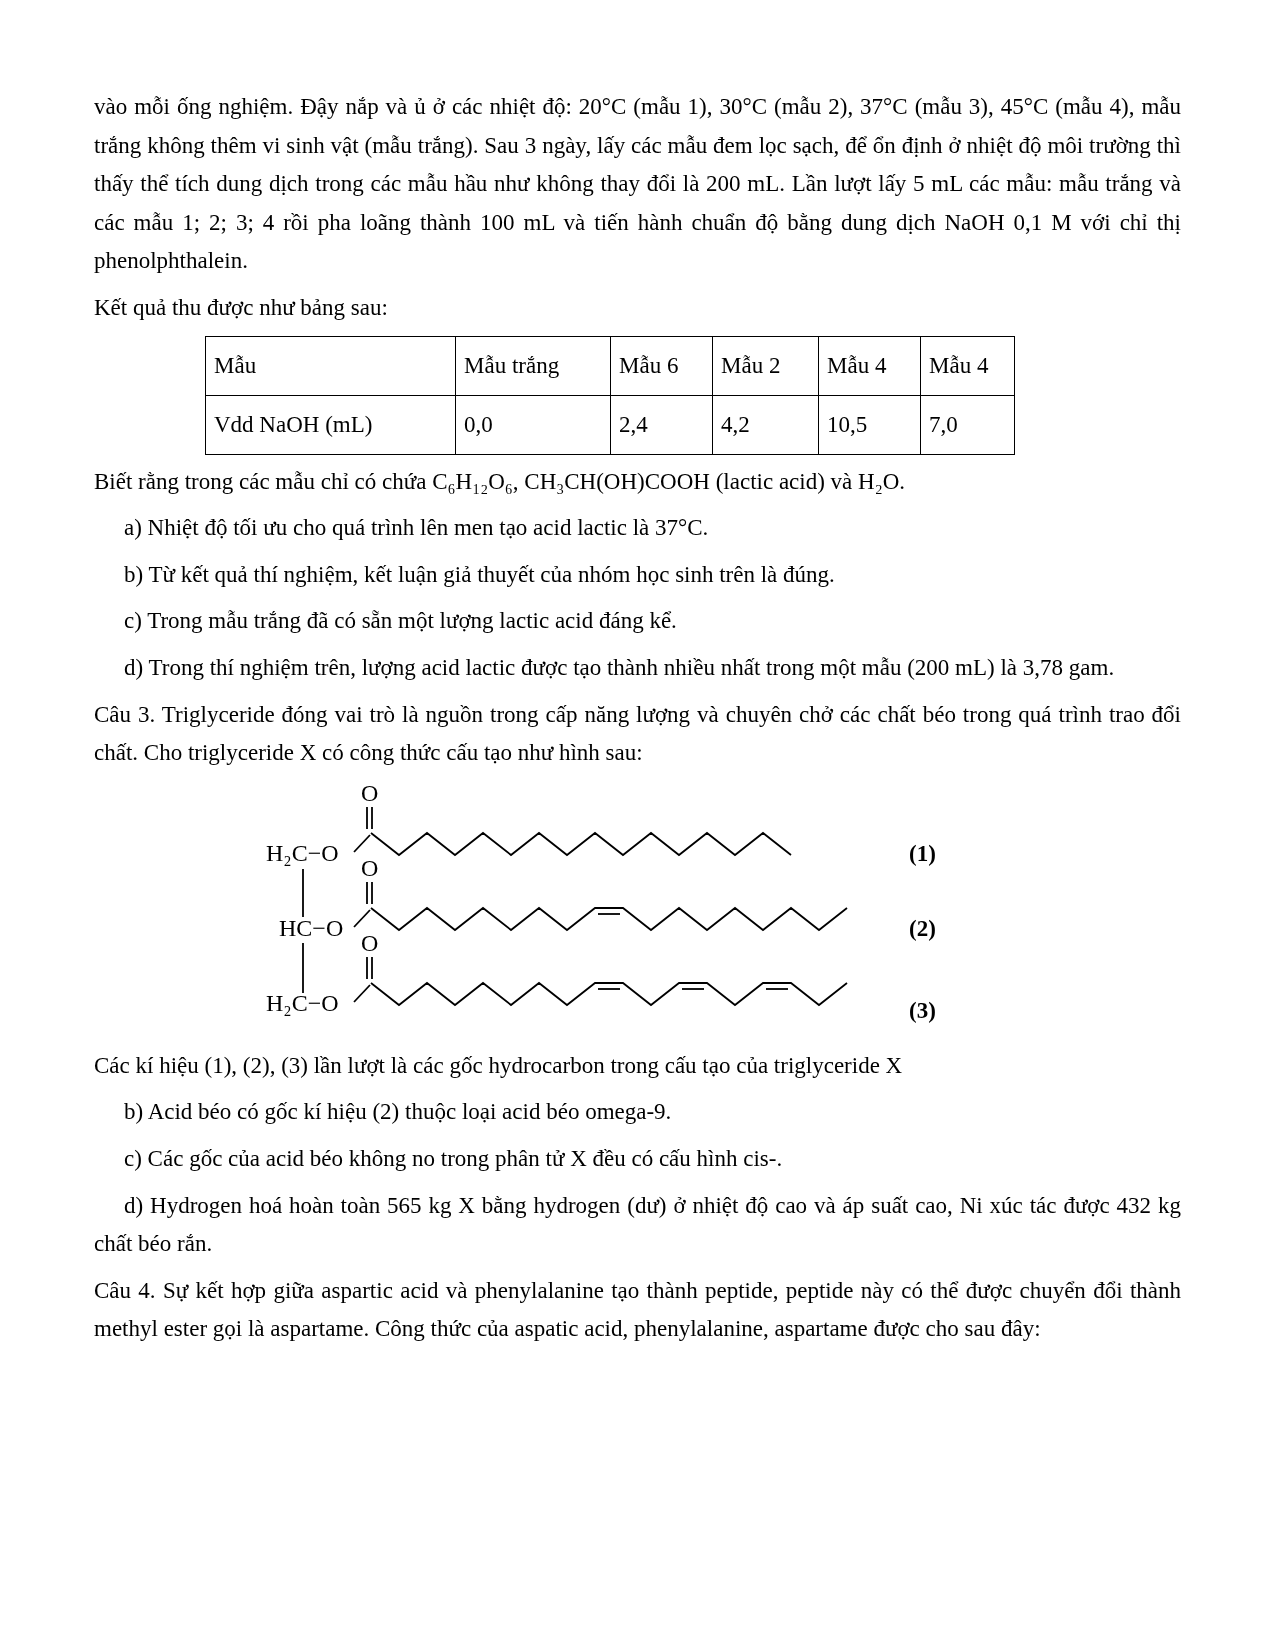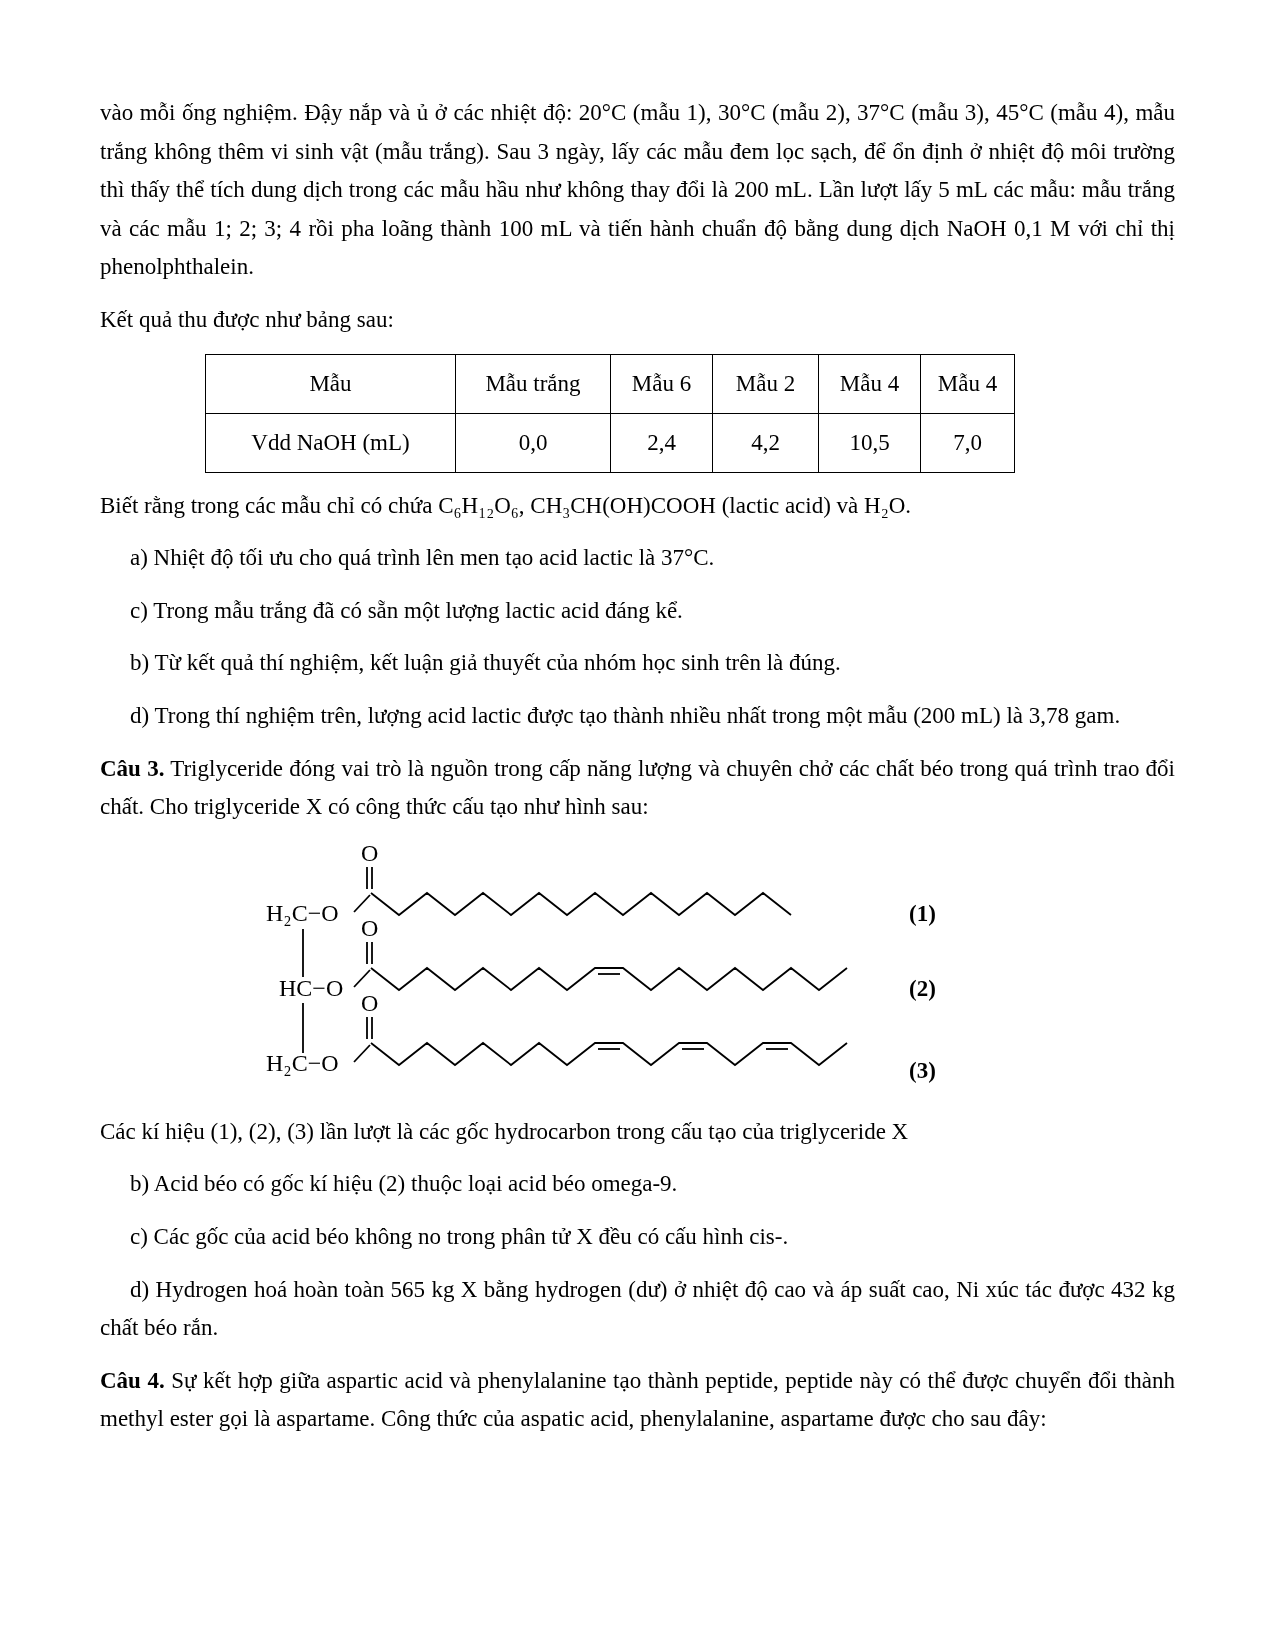--- a/index.html
+++ b/index.html
@@ -6,31 +6,30 @@
   html, body { margin: 0; padding: 0; }
   body {
     width: 1275px; height: 1650px;
     background: #ffffff;
     color: #000;
     font-family: "Liberation Serif", "DejaVu Serif", serif;
     font-size: 23px;
     overflow: hidden;
   }
   .page { padding: 80px 86px 0 86px; }
-  p { margin: 14px; line-height: 38.6px; text-align: justify; }
+  p { margin: 8px; line-height: 38.6px; text-align: justify; }
   p.indent { text-indent: 30px; }
-  .b { font-weight: bold; }
+  .b { font-weight: normal; }
   table.results {
     border-collapse: collapse;
     margin: 7px 0 3px 119px;
     font-size: 23px;
   }
   table.results td {
     border: 1.5px solid #000;
-    text-align: center;
     vertical-align: middle;
     height: 38px;
     padding: 16px 8px;
     font-family: Liberation Serif, serif;
   }
   td.c0 { width: 250px; }
   td.c1 { width: 155px; }
   td.c2 { width: 102px; }
   td.c3 { width: 106px; }
   td.c4 { width: 102px; }
@@ -64,22 +63,22 @@
       <td class="c3">4,2</td>
       <td class="c4">10,5</td>
       <td class="c5">7,0</td>
     </tr>
   </tbody>
     </table>
 
   <p>Biết rằng trong các mẫu chỉ có chứa C₆H₁₂O₆, CH₃CH(OH)COOH (lactic acid) và H₂O.</p>
 
   <p class="indent">a) Nhiệt độ tối ưu cho quá trình lên men tạo acid lactic là 37°C.</p>
+  <p class="indent">b) Từ kết quả thí nghiệm, kết luận giả thuyết của nhóm học sinh trên là đúng.</p>
   <p class="indent">c) Trong mẫu trắng đã có sẵn một lượng lactic acid đáng kể.</p>
-  <p class="indent">b) Từ kết quả thí nghiệm, kết luận giả thuyết của nhóm học sinh trên là đúng.</p>
   <p class="indent">d) Trong thí nghiệm trên, lượng acid lactic được tạo thành nhiều nhất trong một mẫu (200 mL) là 3,78 gam.</p>
 
   <p>
     <span class="b">Câu 3.</span>
     <span>Triglyceride đóng vai trò là nguồn trong cấp năng lượng và chuyên chở các chất béo trong quá trình trao đổi chất. Cho triglyceride X có công thức cấu tạo như hình sau:</span>
   </p>
 
   <figure class="structure">
     <svg width="720" height="252" viewBox="0 0 720 252">
       <g stroke="#000" stroke-width="1.8" fill="none">

